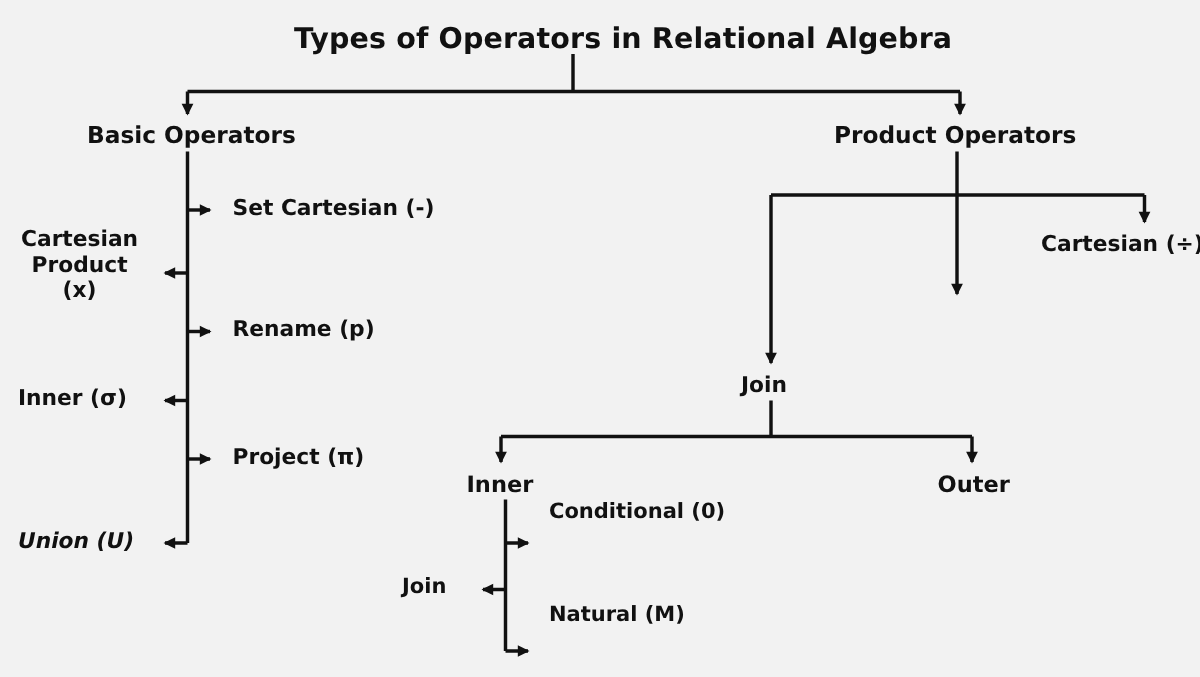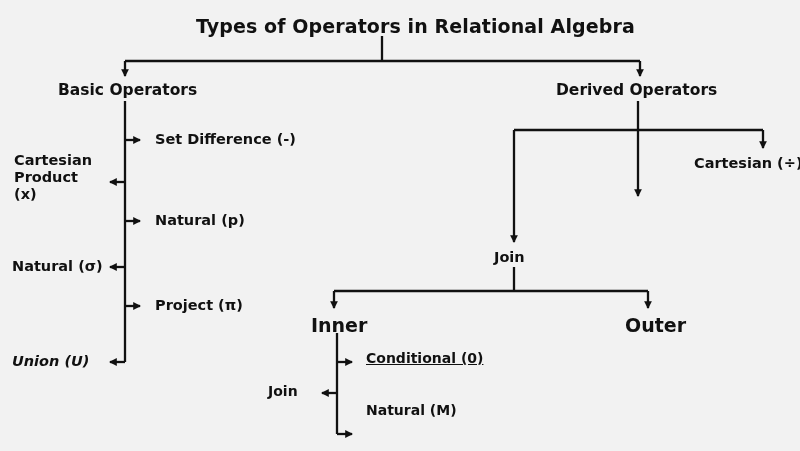--- a/index.html
+++ b/index.html
@@ -18,21 +18,21 @@
     white-space:pre;
     line-height:1.12;
   }
   .title{
     font-size:19px;
     font-weight:bold;
     letter-spacing:0.1px;
   }
   .lvl1{font-size:15.5px;}
   .lvl2{font-size:14.5px;}
-  .lvl3{font-size:19px;text-align:right;}
+  .lvl3{font-size:15px;text-align:right;}
   .lvl4{font-size:14px;}
   .multi{line-height:1.18;}
 </style>
 </head>
 <body>
 
 <div id="diagram">
 
   <svg class="edges" viewBox="0 0 800 451" xmlns="http://www.w3.org/2000/svg">
     <defs>
@@ -91,44 +91,44 @@
       <path d="M337,393 L322,393" marker-end="url(#ar-left)"></path>
 
       <path d="M337,434 L352,434" marker-end="url(#ar-right)"></path>
     </g>
   </svg>
 
   <div class="node lvl1" style="left:58px;top:82px;">Basic Operators</div>
 
   <div class="node title" style="left:196px;top:16px;">Types of Operators in Relational Algebra</div>
 
-  <div class="node lvl1" style="left:556px;top:82px;">Derived Operators</div>
+  <div class="node lvl1" style="left:556px;top:82px;">Product Operators</div>
 
-  <div class="node lvl2" style="left:155px;top:131px;">Set Difference (-)</div>
+  <div class="node lvl2" style="left:155px;top:131px;">Set Cartesian (-)</div>
 
-  <div class="node lvl2 multi" style="left:14px;top:152px;text-align:left;">Cartesian
+  <div class="node lvl2 multi" style="left:14px;top:152px;text-align:center;">Cartesian
 Product
 (x)</div>
 
-  <div class="node lvl2" style="left:155px;top:212px;">Natural (p)</div>
+  <div class="node lvl2" style="left:155px;top:212px;">Rename (p)</div>
 
-  <div class="node lvl2" style="left:12px;top:258px;">Natural (σ)</div>
+  <div class="node lvl2" style="left:12px;top:258px;">Inner (σ)</div>
 
   <div class="node lvl2" style="left:155px;top:297px;">Project (π)</div>
 
   <div class="node lvl2" style="left:12px;top:353px;font-style:italic;">Union (U)</div>
 
   <div class="node lvl2" style="left:694px;top:155px;">Cartesian (÷)</div>
 
 
   <div class="node lvl2" style="left:494px;top:249px;text-align:center;">Join</div>
 
   <div class="node lvl3" style="left:311px;top:315px;">Inner</div>
 
   <div class="node lvl3" style="left:625px;top:315px;">Outer</div>
 
-  <div class="node lvl4" style="left:366px;top:351px;text-decoration:underline;">Conditional (0)</div>
+  <div class="node lvl4" style="left:366px;top:334px;">Conditional (0)</div>
 
   <div class="node lvl4" style="left:268px;top:384px;">Join</div>
 
   <div class="node lvl4" style="left:366px;top:403px;">Natural (M)</div>
 
 </div>
 
 </body></html>

